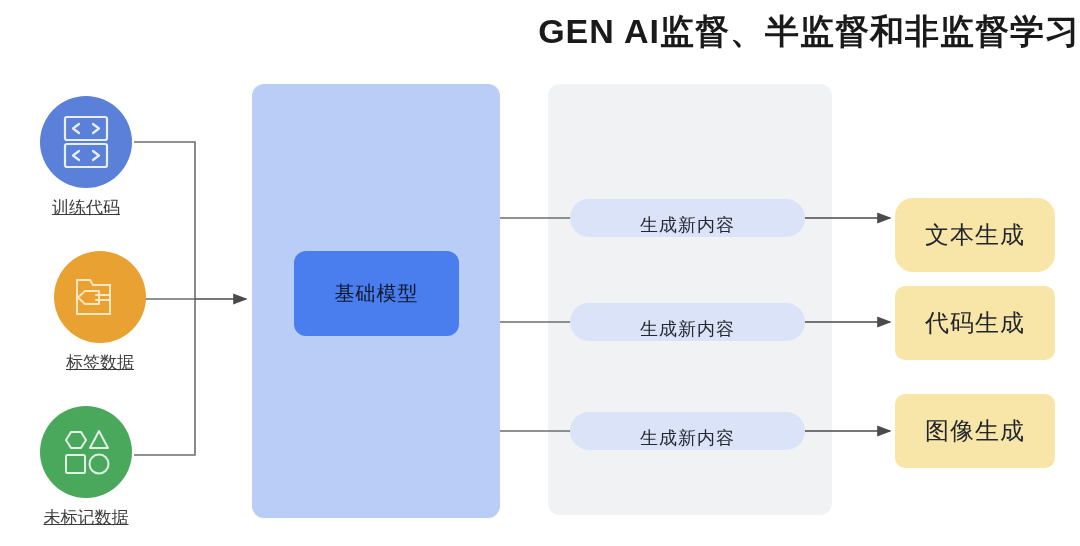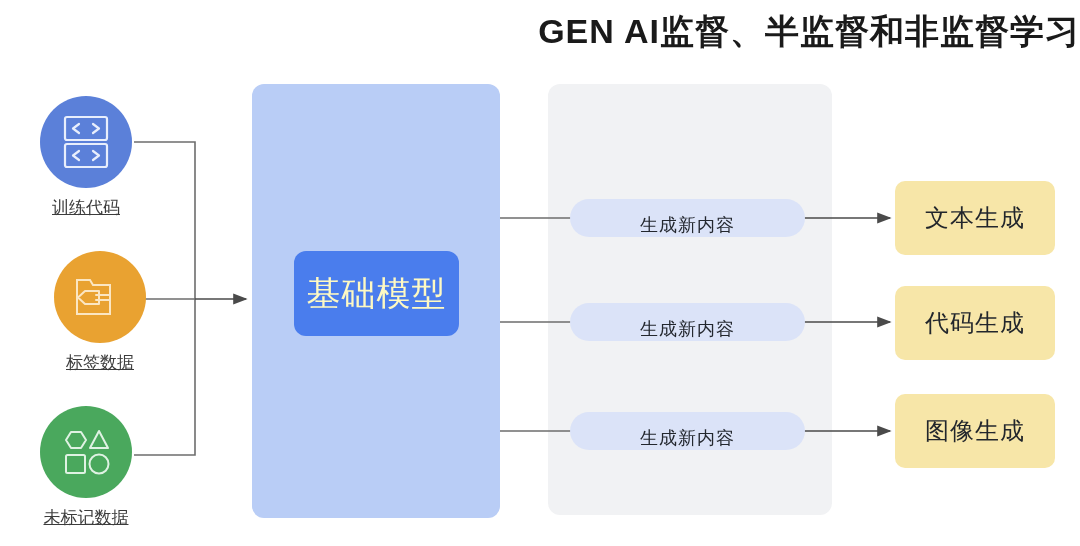--- a/index.html
+++ b/index.html
@@ -93,22 +93,22 @@
     position: absolute;
     left: 294px;
     top: 251px;
     width: 165px;
     height: 85px;
     background: #4a7ded;
     border-radius: 12px;
     display: flex;
     align-items: center;
     justify-content: center;
-    color: #fef9c3;
-    font-size: 34px;
+    color: #0f172a;
+    font-size: 20px;
     letter-spacing: 1px;
   }
 
   
   .pill {
     position: absolute;
     left: 570px;
     width: 235px;
     height: 38px;
     background: #dbe3f8;
@@ -132,21 +132,21 @@
     height: 74px;
     background: #f7e6a8;
     border-radius: 10px;
     display: flex;
     align-items: center;
     justify-content: center;
     font-size: 24px;
     color: #22262c;
     letter-spacing: 1px;
   }
-  .out-1 { top: 181px; }
+  .out-1 { top: 198px; border-radius: 18px; }
   .out-2 { top: 286px; font-family: Liberation Serif, serif; }
   .out-3 { top: 394px; }
 
   
   #wires {
     position: absolute;
     left: 0;
     top: 0;
     width: 1080px;
     height: 546px;

